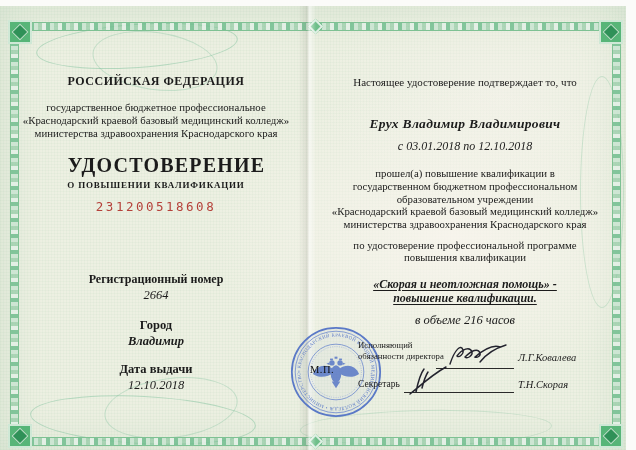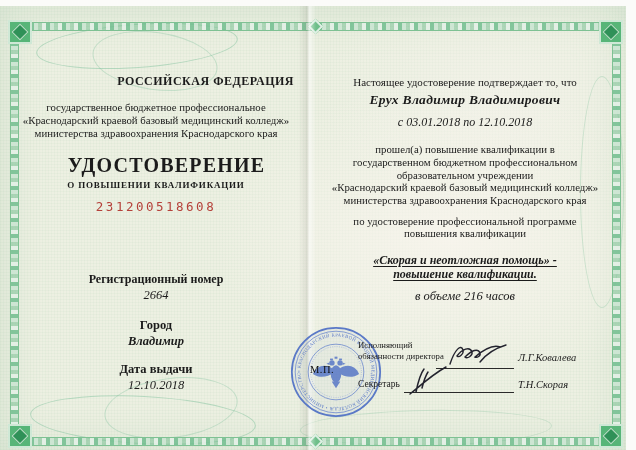--- a/index.html
+++ b/index.html
@@ -63,37 +63,37 @@
   .mid-diamond.top{top:-1px;} .mid-diamond.bottom{bottom:-1px;}
   .lace{position:absolute;border:1px solid rgba(110,185,145,.42);border-radius:50%;pointer-events:none;}
   .lace.a{left:36px;top:18px;width:200px;height:42px;transform:rotate(-4deg);}
   .lace.b{left:92px;top:26px;width:124px;height:56px;transform:rotate(8deg);border-color:rgba(110,185,145,.3);}
   .lace.c{left:30px;bottom:6px;width:224px;height:46px;transform:rotate(3deg);}
   .lace.d{left:104px;bottom:12px;width:132px;height:58px;transform:rotate(-7deg);border-color:rgba(110,185,145,.3);}
   .lace.e{right:2px;top:70px;width:42px;height:230px;border-color:rgba(110,185,145,.28);}
   .lace.f{left:300px;bottom:4px;width:250px;height:34px;transform:rotate(-1deg);border-color:rgba(110,185,145,.25);}
   
   .page-left{position:absolute;left:18px;top:68px;width:276px;text-align:center;color:#1b1b1b;}
-  .country{font-size:12px;font-weight:bold;letter-spacing:.5px;text-align:right;}
+  .country{font-size:12px;font-weight:bold;letter-spacing:.5px;}
   .org{margin-top:12px;font-size:10.8px;line-height:13px;}
   .doc-title{margin-top:14px;font-size:20px;font-weight:bold;letter-spacing:1.2px;padding-left:21px;}
   .doc-subtitle{margin-top:3px;font-size:9px;font-weight:bold;letter-spacing:.8px;}
   .serial{
     margin-top:9px;font-family:"DejaVu Sans Mono",monospace;
     font-size:12.5px;letter-spacing:2.5px;color:#b5413a;
   }
   .reg-label{margin-top:58px;font-size:12px;font-weight:bold;}
   .reg-value{margin-top:1px;font-size:12.5px;font-style:italic;}
   .city-label{margin-top:15px;font-size:12.5px;font-weight:bold;}
   .city-value{margin-top:1px;font-size:12.5px;font-weight:bold;font-style:italic;}
   .date-label{margin-top:13px;font-size:12.5px;font-weight:bold;}
   .date-value{margin-top:1px;font-size:12.5px;font-style:italic;}
   .page-right{position:absolute;left:318px;top:70px;width:294px;text-align:center;color:#1b1b1b;}
   .intro{font-size:11px;}
-  .holder{margin-top:4px;font-size:13.5px;font-weight:bold;font-style:italic;letter-spacing:.3px;}
+  .holder{margin-top:28px;font-size:13.5px;font-weight:bold;font-style:italic;letter-spacing:.3px;}
   .period{margin-top:7px;font-size:12px;font-style:italic;}
   .body-block{margin-top:13px;font-size:10.8px;line-height:12.8px;}
   .program-intro{margin-top:8px;font-size:10.8px;line-height:12.5px;}
   .program-name{
     margin-top:13px;font-size:12px;font-weight:bold;font-style:italic;line-height:14.5px;
     text-decoration:underline;text-underline-offset:2px;
   }
   .volume{margin-top:7px;font-size:12.5px;font-style:italic;}
   
   .stamp{position:absolute;left:288px;top:318px;width:96px;height:96px;opacity:.92;}

